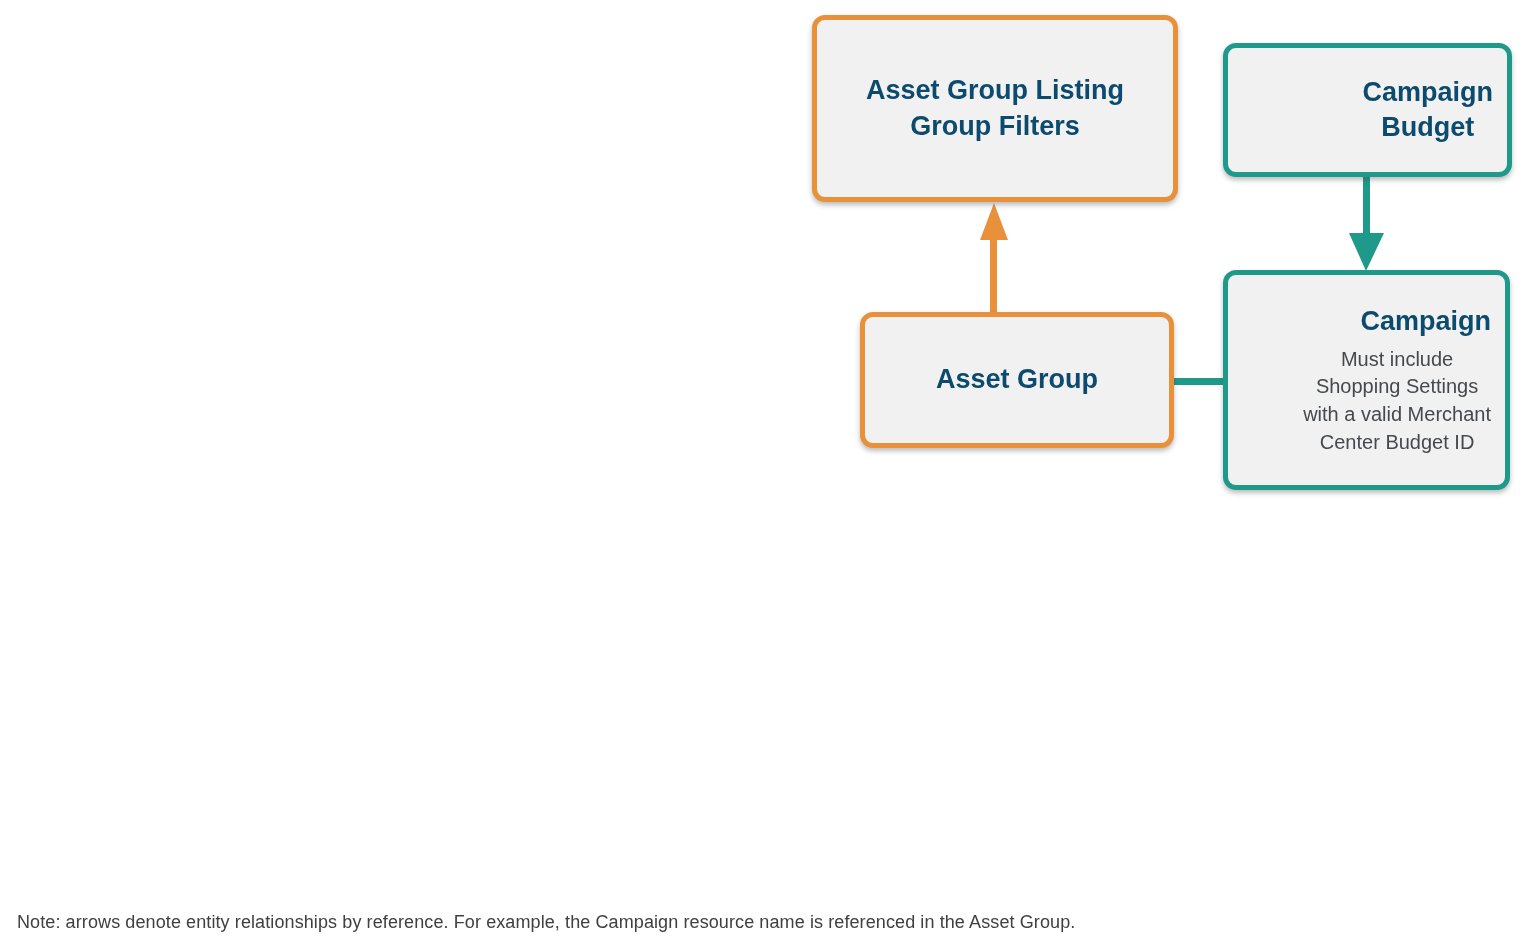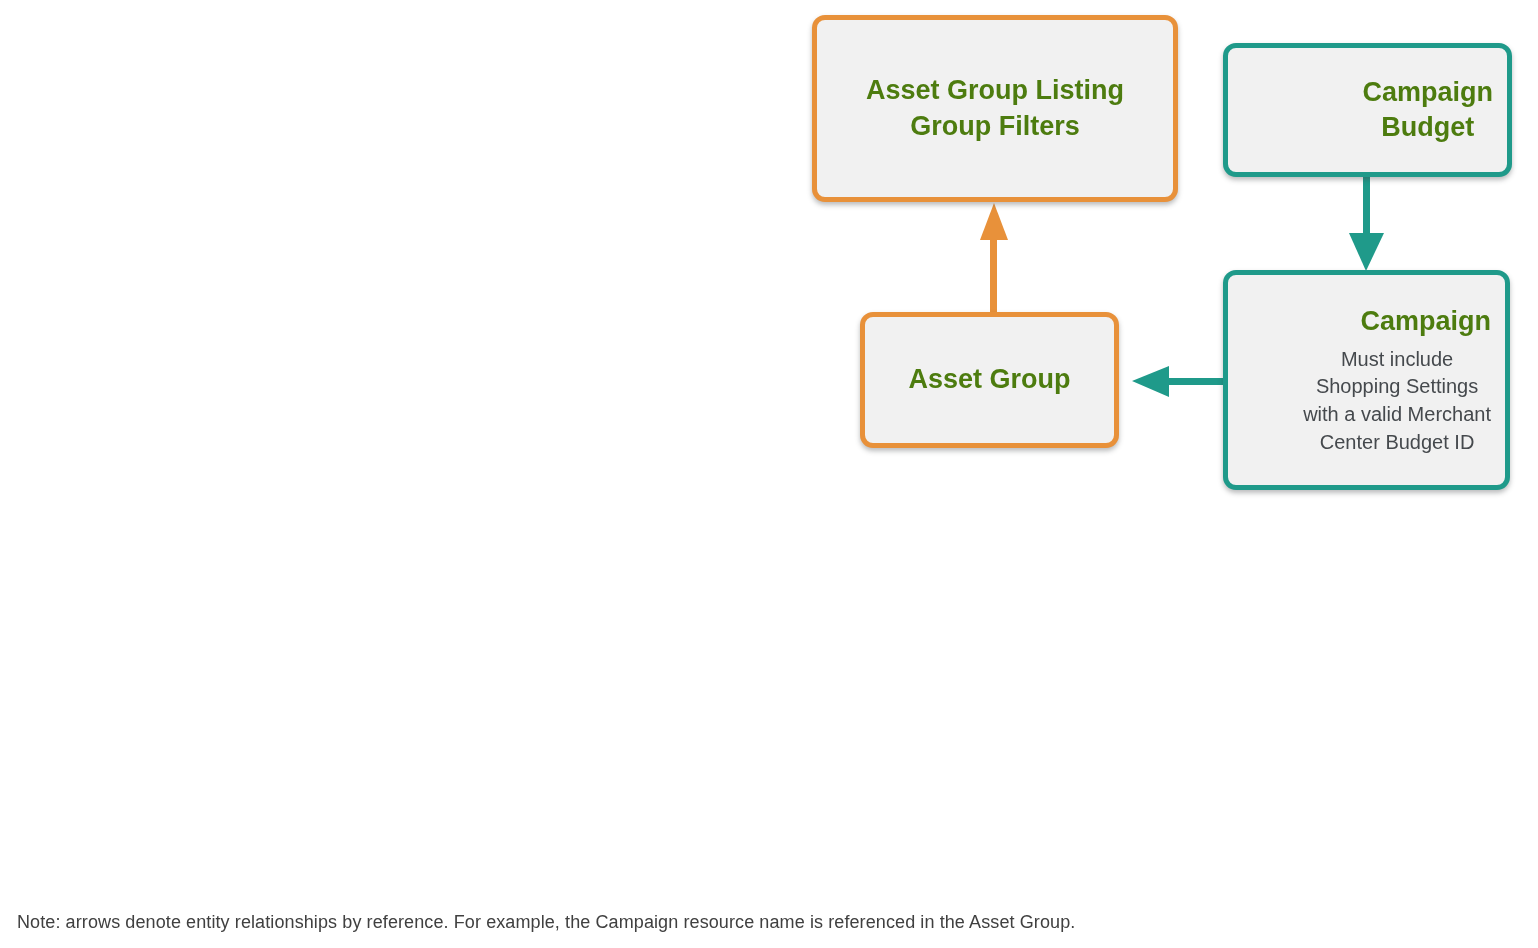--- a/index.html
+++ b/index.html
@@ -37,21 +37,21 @@
     padding: 8px 14px;
     box-shadow: 0 3px 5px rgba(60, 64, 67, 0.35);
   }
   .box.orange { border: 5px solid #E8913A; }
   .box.teal   { border: 5px solid #1F9A8A; align-items: flex-end; }
 
   .box-title {
     font-size: 27px;
     font-weight: 700;
     line-height: 1.3;
-    color: #4d7c0f;
+    color: #0c4a6e;
     white-space: pre-line;
   }
   .box-subtitle {
     font-size: 20px;
     font-weight: 400;
     line-height: 1.38;
     color: #45494D;
     white-space: pre-line;
     margin-top: 7px;
   }
@@ -96,19 +96,19 @@
   </div>
 
   <div class="box teal" style="left:1223px; top:270px; width:287px; height:220px;">
     <div class="box-title">Campaign</div>
     <div class="box-subtitle">Must include
 Shopping Settings
 with a valid Merchant
 Center Budget ID</div>
   </div>
 
-  <div class="box orange" style="left:860px; top:312px; width:259px; height:136px;">
+  <div class="box orange" style="left:860px; top:312px; width:314px; height:136px;">
     <div class="box-title">Asset Group</div>
   </div>
 
   <div class="note">Note: arrows denote entity relationships by reference. For example, the Campaign resource name is referenced in the Asset Group.</div>
 
 </div>
 
 </body></html>

